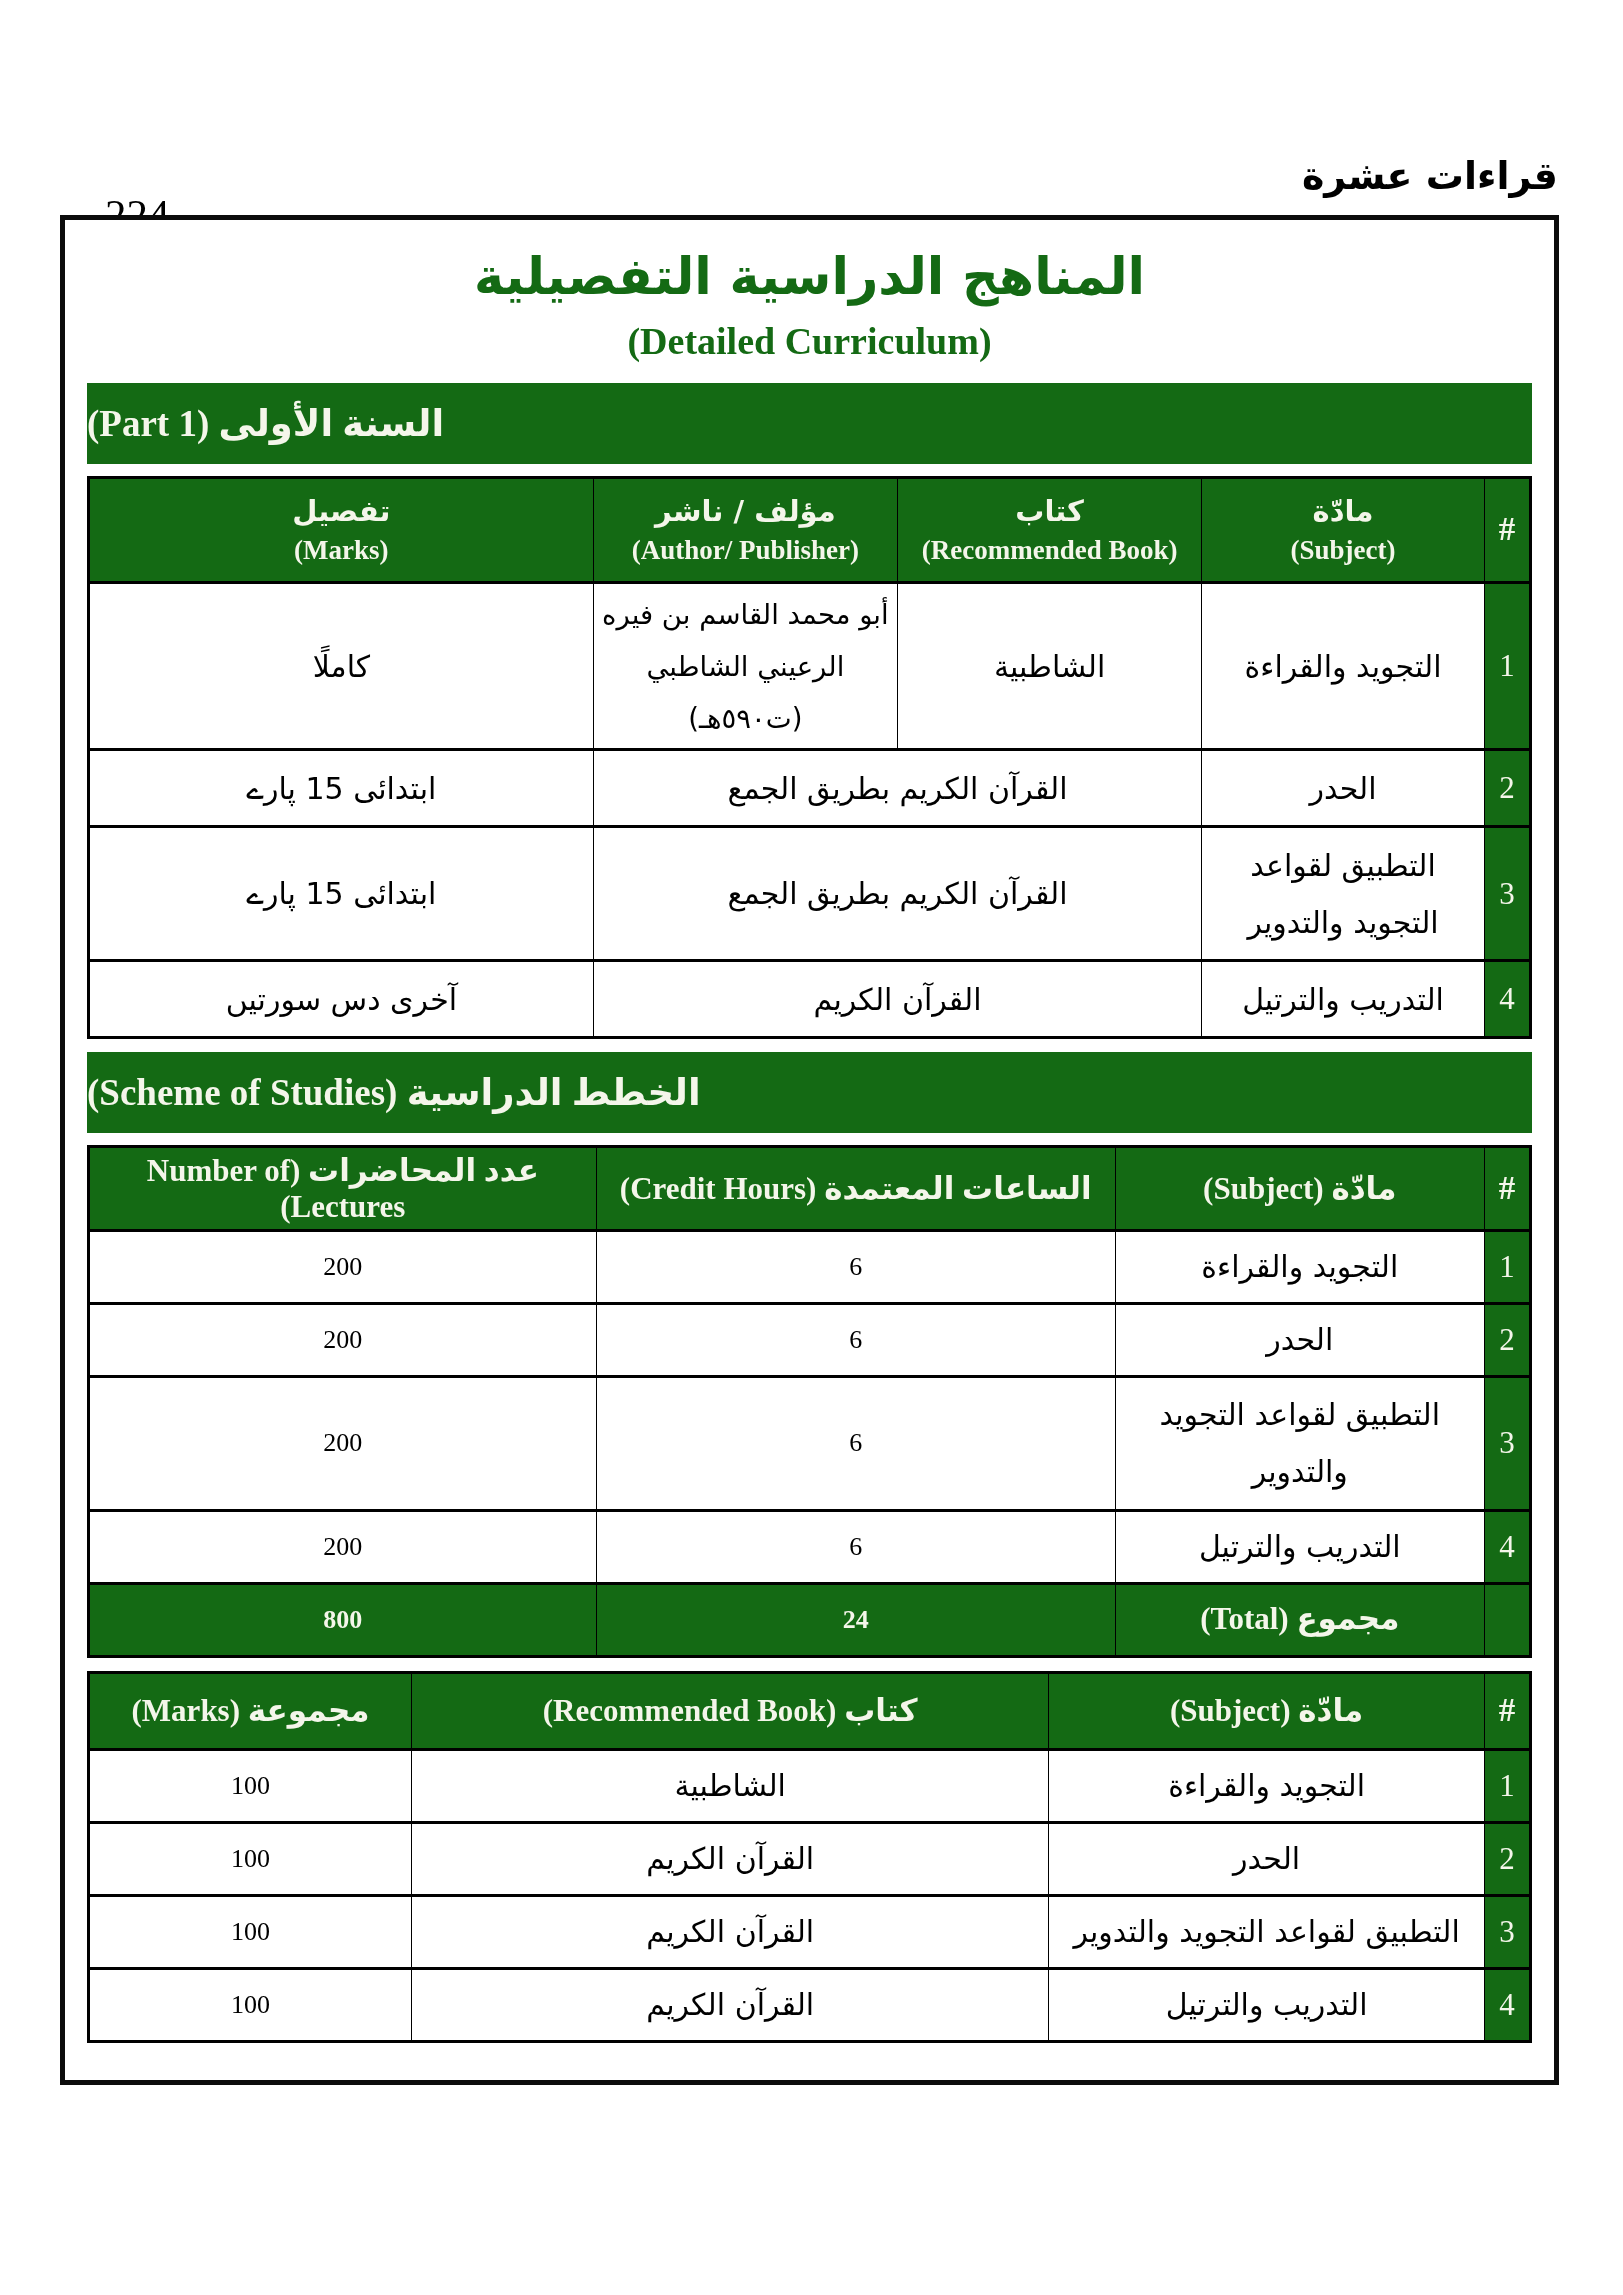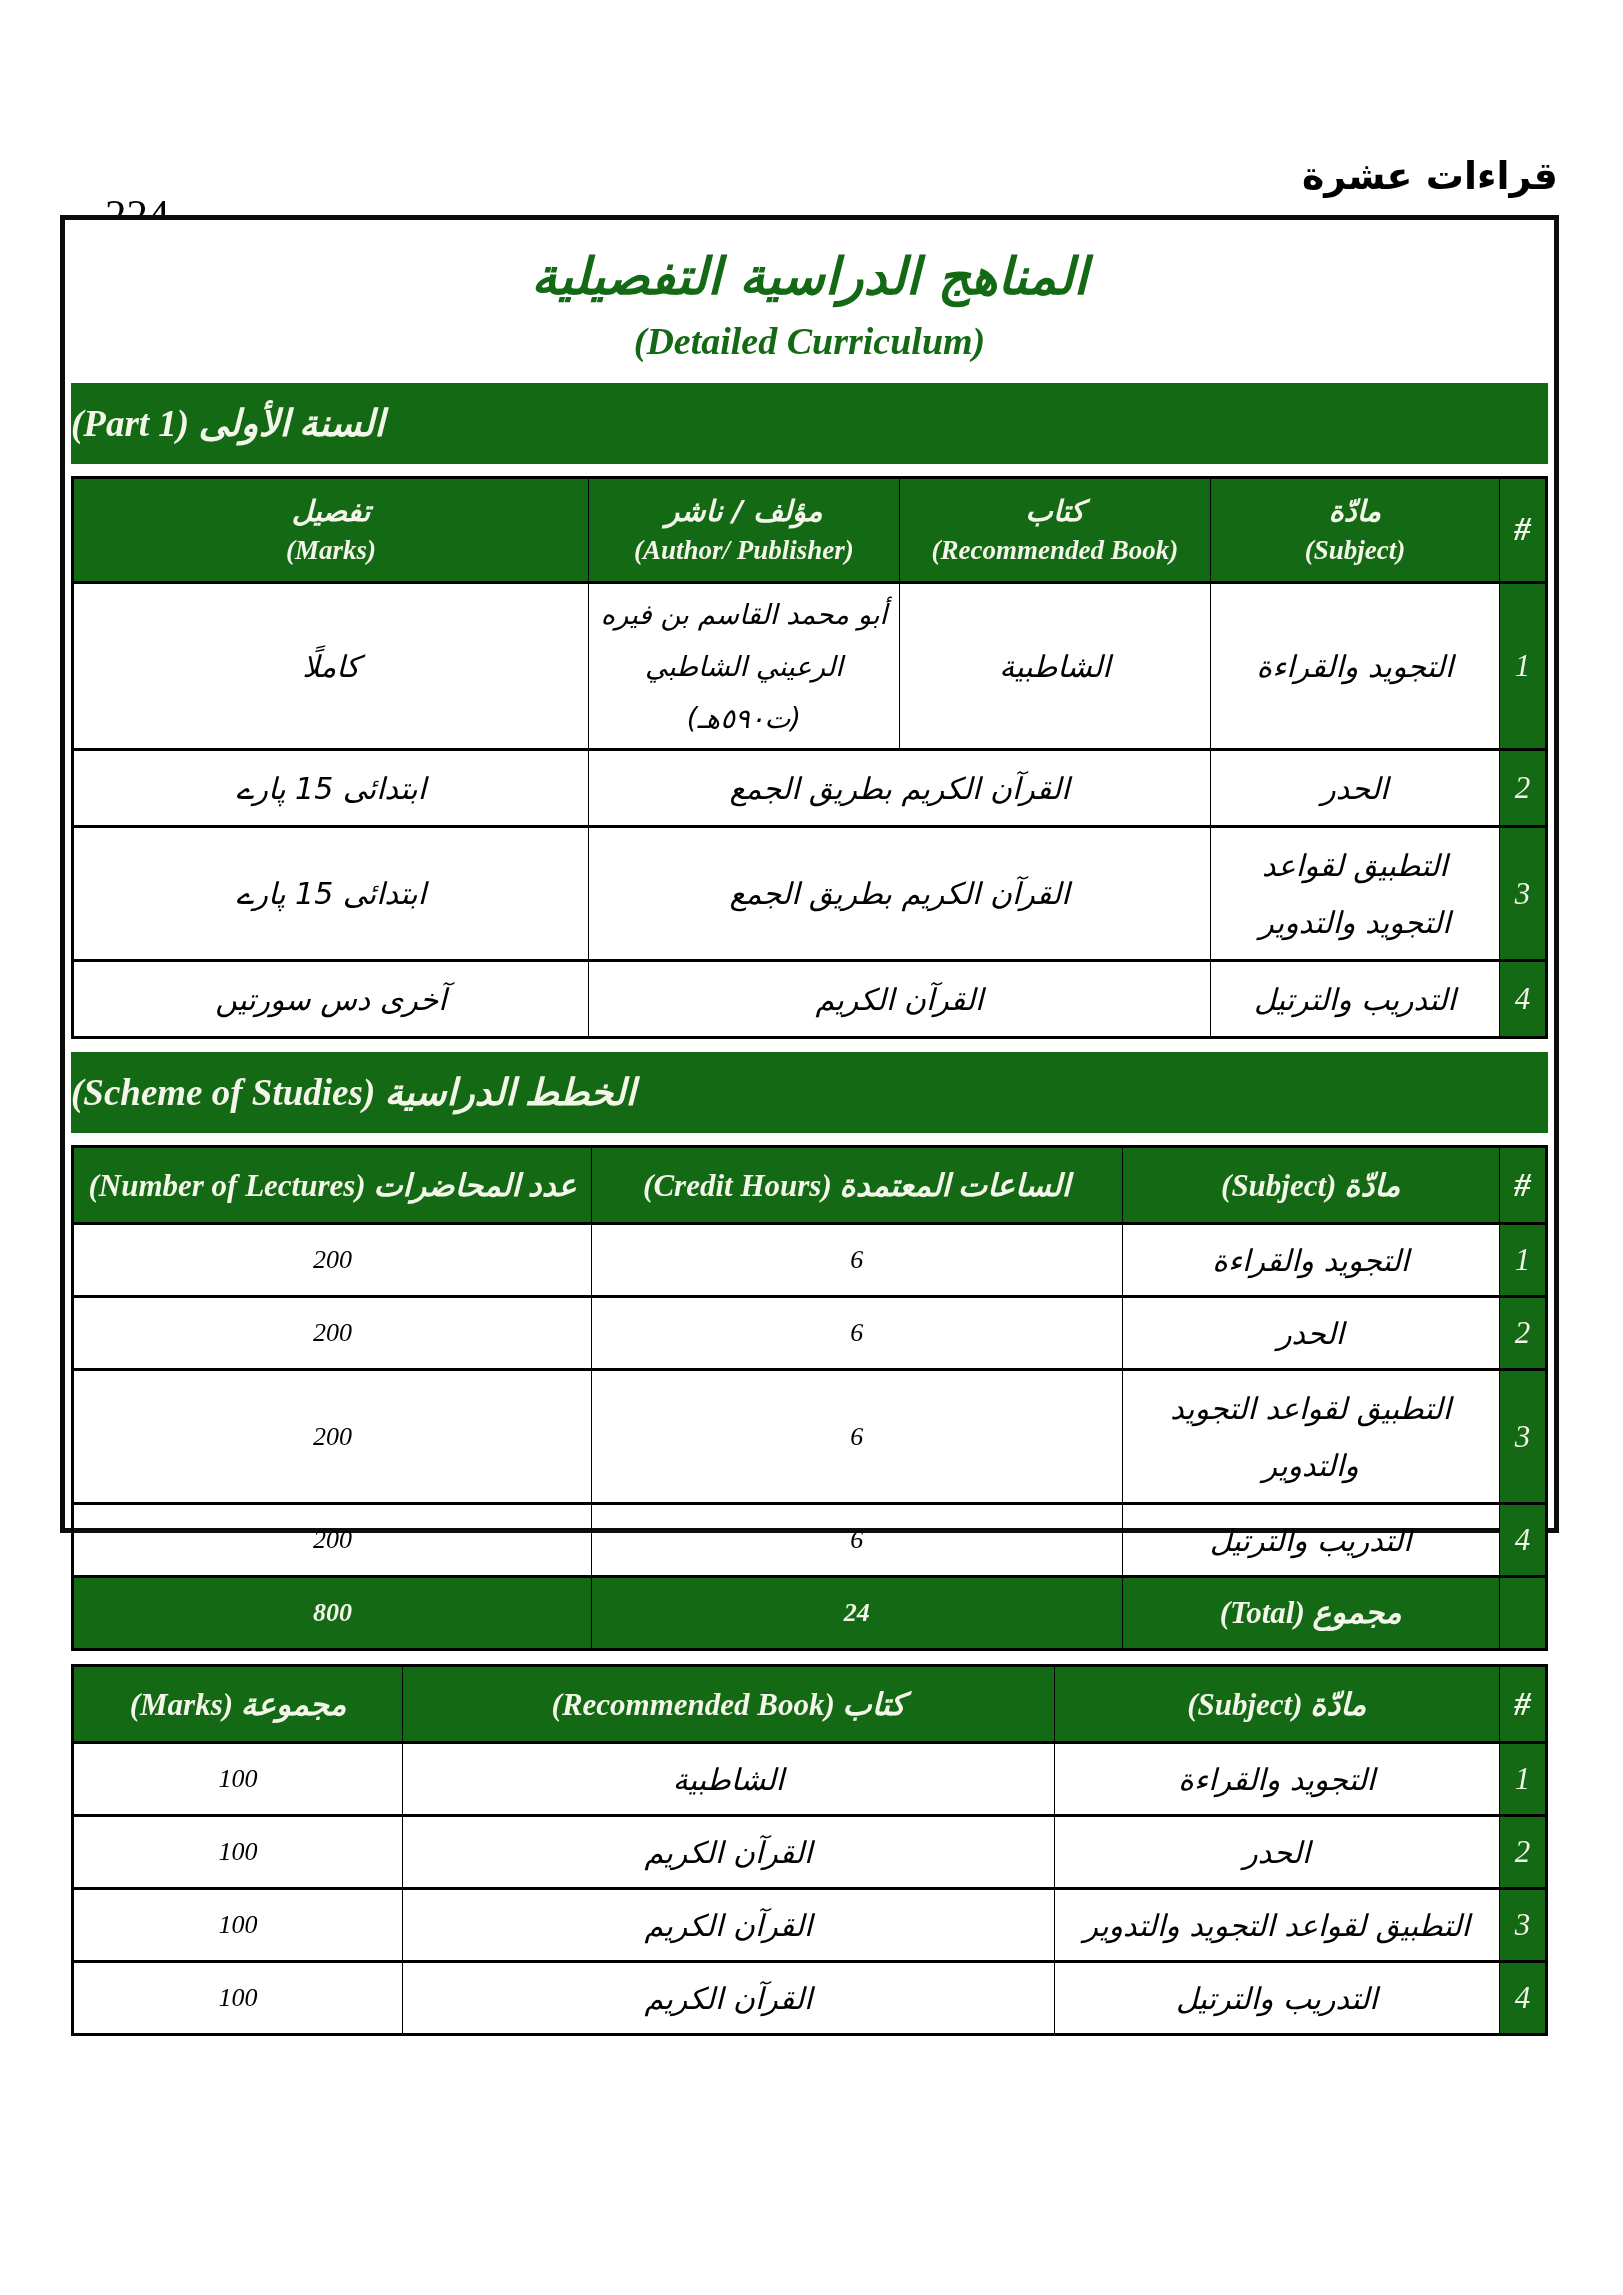--- a/index.html
+++ b/index.html
@@ -21,25 +21,24 @@
     font-size:38px;direction:rtl;
     font-family:"DejaVu Sans",sans-serif;
     font-weight:bold;
   }
   .page-num{
     position:absolute;top:190px;left:105px;
     font-size:43px;font-family:"Liberation Serif",serif;
   }
   .doc-box{
     position:absolute;left:60px;top:215px;
-    width:1499px;height:1318px;
+    width:1499px;height:1870px;
     border:5.2px solid #0c0c0c;
     background:#ffffff;
-    padding:13px 6px;
-    font-style:italic;
+    padding:13px 22px;
   }
   .main-title{
     text-align:center;
     color:var(--green);
     font-size:51px;font-weight:bold;
     margin-top:14.4px;
     direction:rtl;
     font-family:"DejaVu Sans",sans-serif;
   }
   .sub-title{

